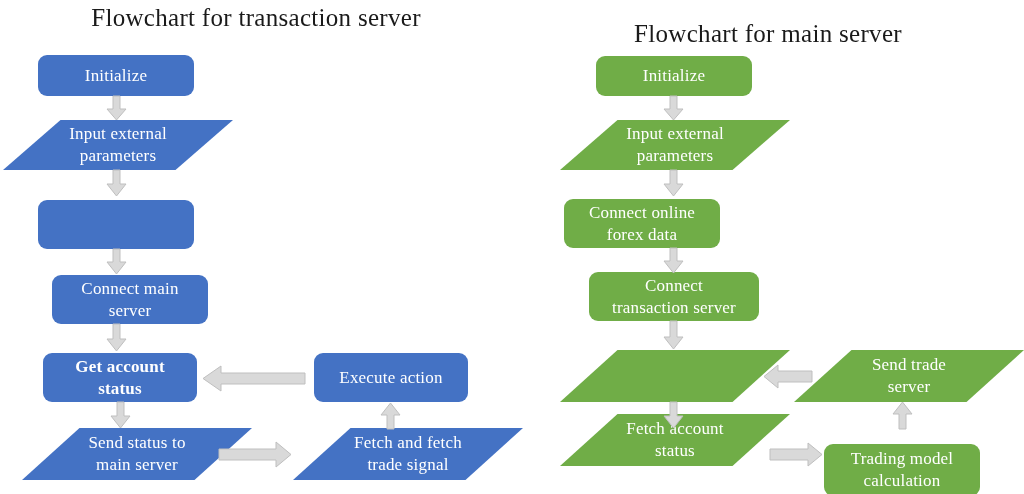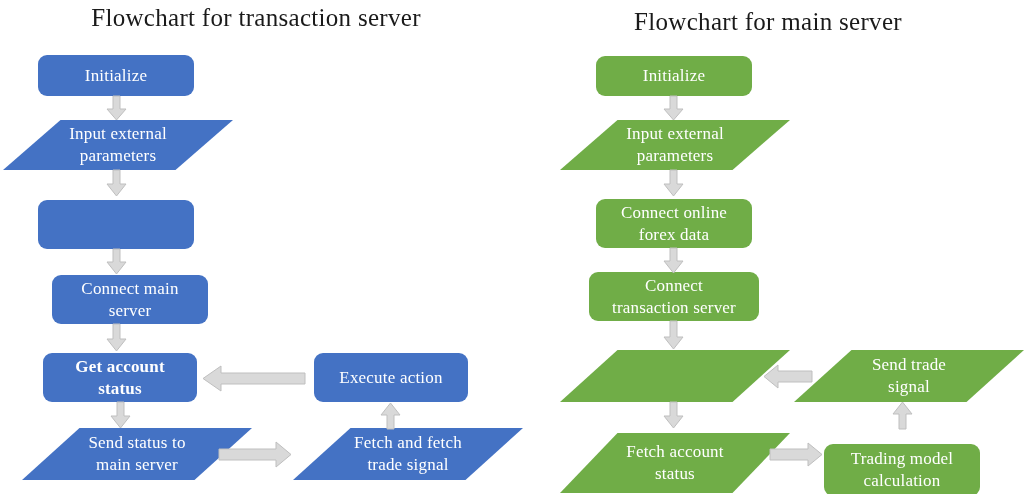--- a/index.html
+++ b/index.html
@@ -23,21 +23,21 @@
   .title {
     position: absolute;
     font-family: "Liberation Serif", "DejaVu Serif", serif;
     font-size: 25px;
     color: #1a1a1a;
     white-space: nowrap;
     text-align: center;
     letter-spacing: 0.3px;
   }
   #title-left  { left: 0;   top: 4px; width: 512px; }
-  #title-right { left: 512px; top: 8px; width: 512px; }
+  #title-right { left: 512px; top: 20px; width: 512px; }
 
   
   .node {
     position: absolute;
     box-sizing: border-box;
     display: flex;
     align-items: center;
     justify-content: center;
     color: #ffffff;
     font-family: "Liberation Serif", "DejaVu Serif", serif;
@@ -199,21 +199,21 @@
     <div class="label">Input external
 parameters</div>
   </div>
 
   <div class="arrow" style="left:664px; top:170px; width:19px; height:26px;">
     <svg width="19" height="26" viewBox="0 0 19 26">
         <path d="M6,0 H13 V14 H19 L9.5,26 L0,14 H6 Z"></path>
       </svg>
   </div>
 
-  <div class="node green" style="left:596px; top:199px; width:156px; height:49px;border-radius:15px;">
+  <div class="node green" style="left:564px; top:199px; width:156px; height:49px;border-radius:15px;">
     <div class="shape rounded"></div>
     <div class="label">Connect online
 forex data</div>
   </div>
 
   <div class="arrow" style="left:664px; top:248px; width:19px; height:25px;">
     <svg width="19" height="25" viewBox="0 0 19 25">
         <path d="M6,0 H13 V13 H19 L9.5,25 L0,13 H6 Z"></path>
       </svg>
   </div>
@@ -233,21 +233,21 @@
   <div class="node green" style="left:560px; top:350px; width:230px; height:52px;">
     <div class="shape para-green"></div>
   </div>
 
   <div class="arrow" style="left:664px; top:402px; width:19px; height:26px;">
     <svg width="19" height="26" viewBox="0 0 19 26">
         <path d="M6,0 H13 V14 H19 L9.5,26 L0,14 H6 Z"></path>
       </svg>
   </div>
 
-  <div class="node green" style="left:560px; top:433px; width:230px; height:60px;">
+  <div class="node green" style="left:560px; top:414px; width:230px; height:52px;">
     <div class="shape para-green"></div>
     <div class="label">Fetch account
 status</div>
   </div>
 
   <div class="arrow" style="left:770px; top:443px; width:52px; height:23px;">
     <svg width="52" height="23" viewBox="0 0 52 23">
         <path d="M0,6 H38 V0 L52,11.5 L38,23 V17 H0 Z"></path>
       </svg>
   </div>
@@ -260,21 +260,21 @@
 
   <div class="arrow" style="left:893px; top:402px; width:19px; height:27px;">
     <svg width="19" height="27" viewBox="0 0 19 27">
         <path d="M9.5,0 L19,12 H13 V27 H6 V12 H0 Z"></path>
       </svg>
   </div>
 
   <div class="node green" style="left:794px; top:350px; width:230px; height:52px;">
     <div class="shape para-green"></div>
     <div class="label">Send trade
-signal</div>
+server</div>
   </div>
 
   <div class="arrow" style="left:764px; top:365px; width:48px; height:23px;">
     <svg width="48" height="23" viewBox="0 0 48 23">
         <path d="M48,6 H14 V0 L0,11.5 L14,23 V17 H48 Z"></path>
       </svg>
   </div>
 
 </div>
 

